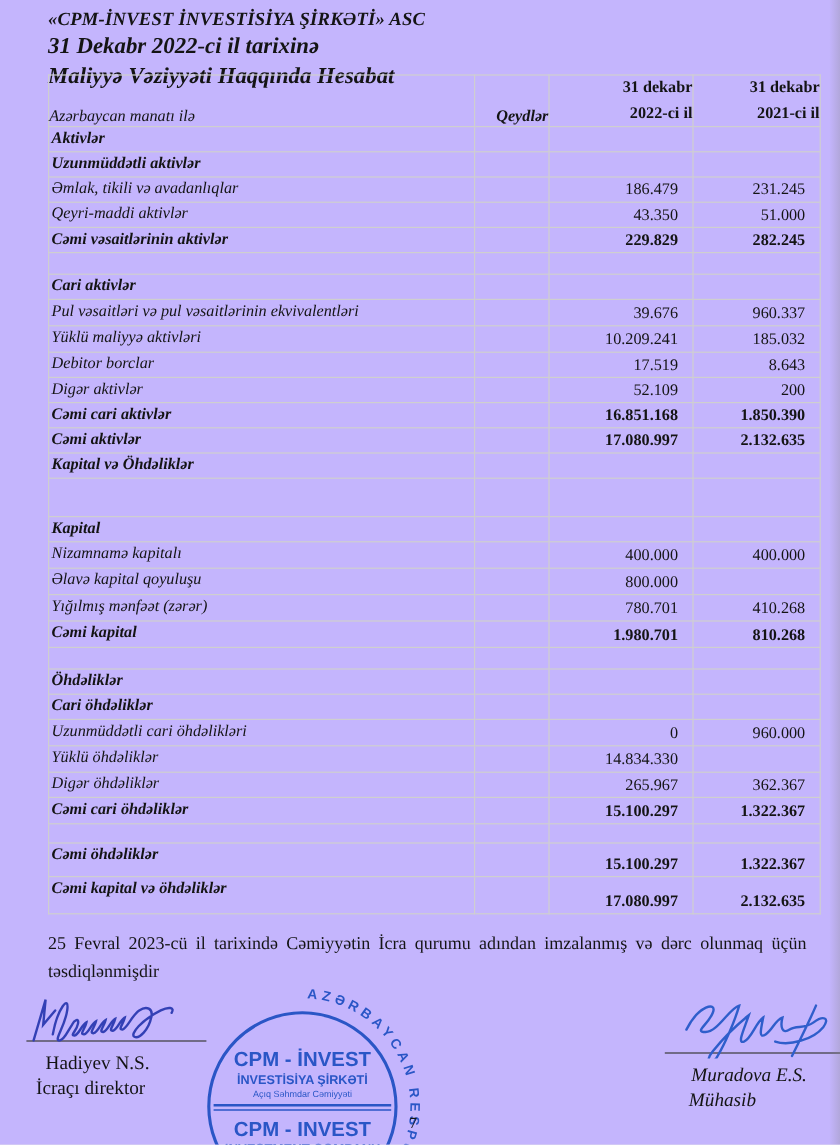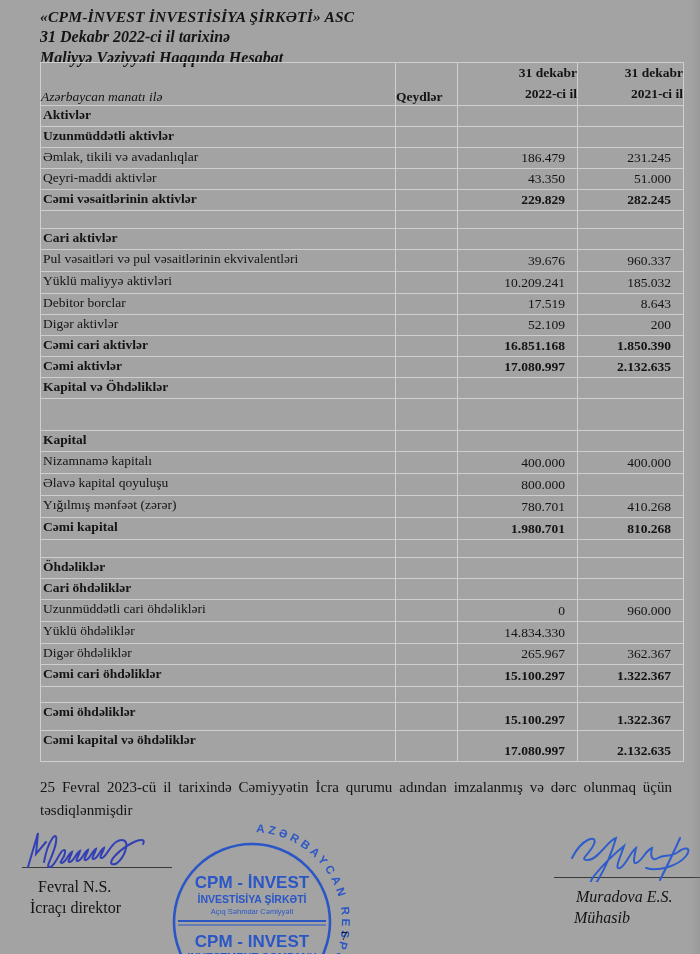--- a/index.html
+++ b/index.html
@@ -1,35 +1,35 @@
 <!DOCTYPE html>
 <html><head>
 <meta charset="utf-8">
 <style>
   html,body{margin:0;padding:0;background:#e8e8e8;}
   .page{
-    position:relative;width:700px;height:954px;margin:0 auto;background:#a3a3a3;
+    position:relative;width:700px;height:954px;margin:0 auto;background:#c4b5fd;
     overflow:hidden;font-family:"Liberation Serif",serif;color:#141414;
   }
   .scan-edge{position:absolute;right:0;top:0;width:9px;height:100%;
     background:linear-gradient(to left,rgba(130,130,130,.28),rgba(255,255,255,0));pointer-events:none;}
   .doc-header{position:absolute;left:40px;top:7px;line-height:1.3;}
   .doc-header .h1{font-size:15.5px;font-weight:bold;font-style:italic;letter-spacing:.2px;}
-  .doc-header .h2{font-size:16px;font-weight:bold;font-style:italic;}
+  .doc-header .h2{font-size:19px;font-weight:bold;font-style:italic;}
   .fin-table{position:absolute;left:40px;top:62px;width:643px;border-collapse:collapse;
     table-layout:fixed;font-size:13.5px;}
   .fin-table th,.fin-table td{border:1px solid #cfcfcf;padding:0;}
   .fin-table thead th{height:42px;}
   .th-label{text-align:left;font-style:italic;font-weight:normal;vertical-align:bottom;
     padding:2px 4px 7px 2px;}
-  .th-notes{font-weight:bold;text-align:left;vertical-align:bottom;padding-bottom:7px;}
+  .th-notes{font-weight:bold;text-align:right;vertical-align:bottom;padding-bottom:7px;font-style:italic;}
   .th-num{font-weight:bold;text-align:right;vertical-align:middle;padding-right:12px;
     white-space:pre-line;line-height:1.55;}
   .fin-table tbody tr{height:21px;}
-  td.c-label{text-align:left;vertical-align:top;padding:1px 2px 0 2px;white-space:nowrap;overflow:hidden;}
+  td.c-label{text-align:left;vertical-align:top;padding:1px 2px 0 2px;white-space:nowrap;overflow:hidden;font-style:italic;}
   td.c-notes{}
   td.c-v2022,td.c-v2021{text-align:right;vertical-align:bottom;padding:0 12px 2px 0;white-space:nowrap;}
   tr.bold td{font-weight:bold;}
   .approval{position:absolute;left:40px;right:28px;top:776px;font-size:15px;line-height:1.5;
     text-align:justify;}
   .sign-block{position:absolute;font-size:16px;line-height:1.3;}
   .sign-left{left:22px;top:826px;width:150px;}
   .sign-right{left:554px;top:830px;width:160px;font-style:italic;}
   .sig-svg{display:block;margin-bottom:-5px;}
   .sig-line{border:none;border-top:1.5px solid #3a3a3a;margin:0 0 9px 0;}
@@ -252,21 +252,21 @@
       </tbody>
   </table>
 
   <div class="approval">25 Fevral 2023-cü il tarixində Cəmiyyətin İcra qurumu adından imzalanmış və dərc olunmaq üçün təsdiqlənmişdir</div>
 
   <div class="sign-block sign-left">
     <svg class="sig-svg" width="140" height="46" viewBox="0 0 140 46">
       <path d="M6,41 L16,7 L14,28 L24,16 M22,36 C26,14 36,2 34,16 C32,30 22,42 28,41 C32,40 34,34 38,28 C40,24 44,22 43,27 C42,33 36,37 40,37 C44,36 46,28 50,26 C49,31 44,36 48,36 C52,35 54,27 58,25 C57,30 52,35 56,35 C60,34 62,26 66,24 C65,29 60,34 64,34 C68,33 70,25 74,23 C73,28 68,33 72,33 C76,32 78,24 82,22 C81,27 76,32 80,32 C84,31 88,20 94,16 C100,12 106,14 104,22 C102,32 94,40 90,38 C86,36 96,24 112,16 C118,13 124,13 121,18" fill="none" stroke="#3340b5" stroke-width="2" stroke-linecap="round"></path>
     </svg>
     <hr class="sig-line">
-    <div class="sign-name">Fevral N.S.</div>
+    <div class="sign-name">Hadiyev N.S.</div>
     <div class="sign-title">İcraçı direktor</div>
   </div>
 
   <div class="stamp">
     <svg width="204" height="204" viewBox="0 0 204 204">
       <circle cx="102" cy="102" r="78" fill="none" stroke="#2a56c6" stroke-width="2.6"></circle>
       <defs>
         <path id="ringPath" d="M 102,12 A 90,90 0 0 1 102,192"></path>
       </defs>
       <text font-family="Liberation Sans, sans-serif" font-size="11.5" font-weight="bold" fill="#2a56c6" letter-spacing="3.5">

